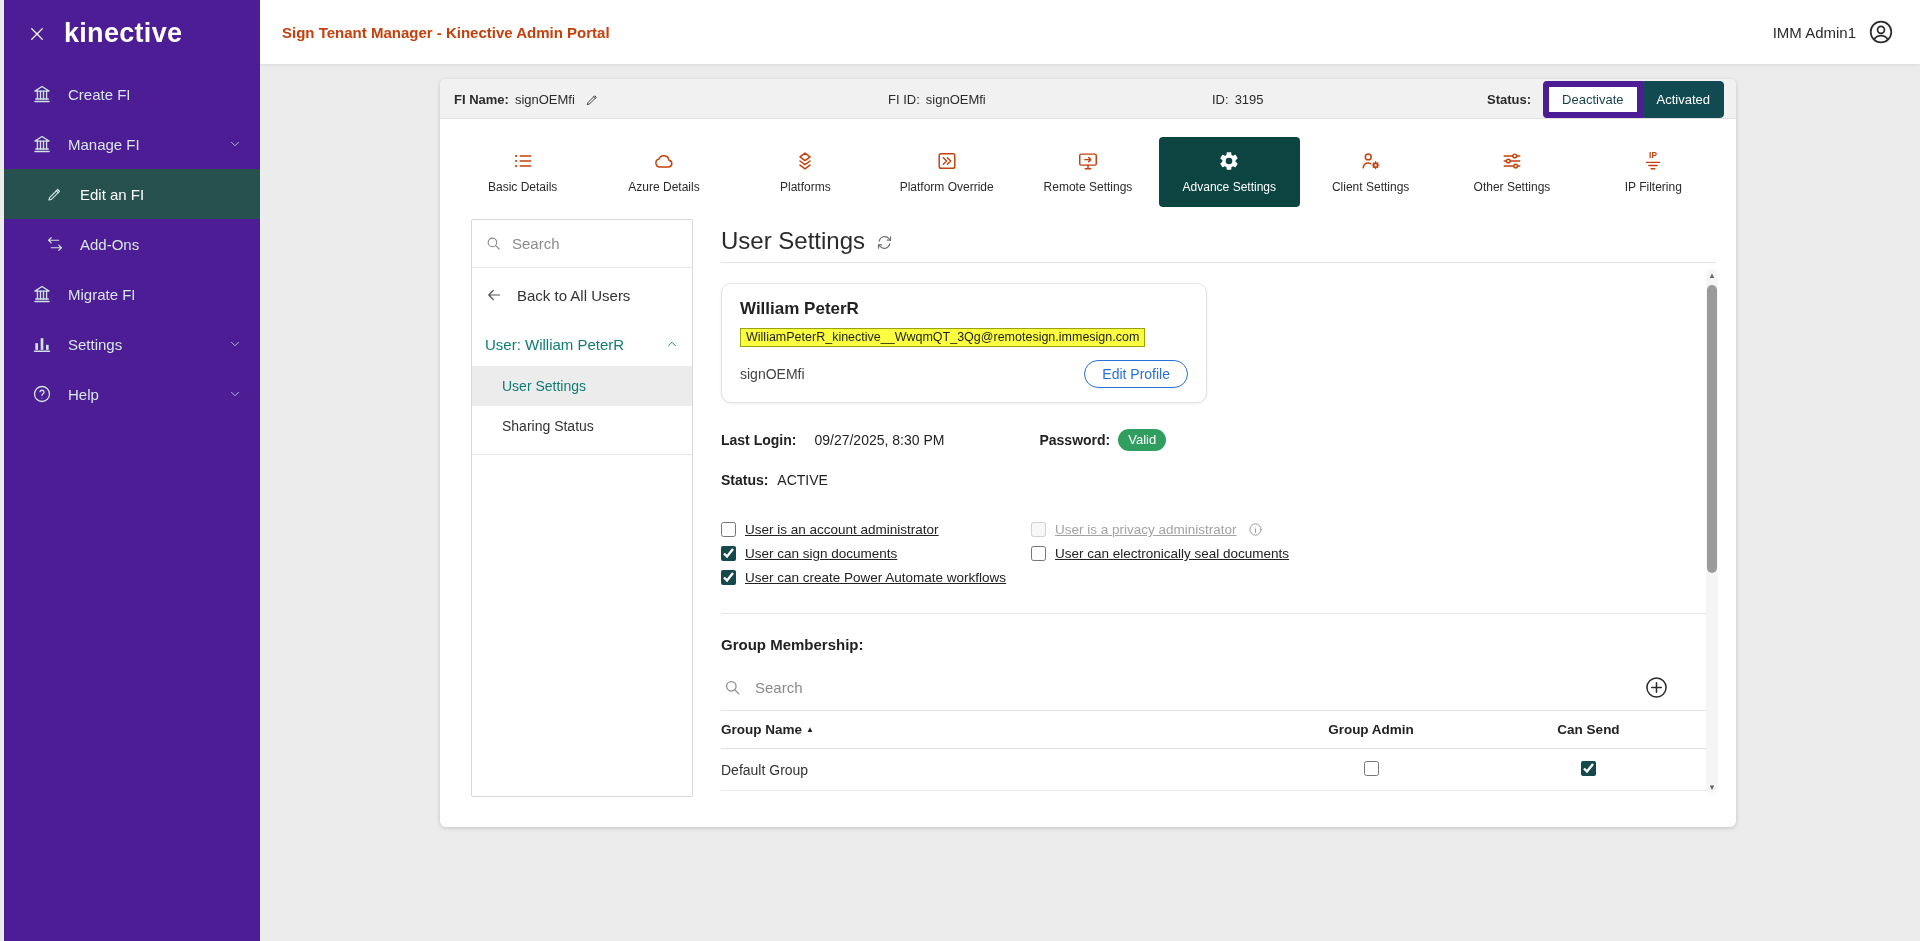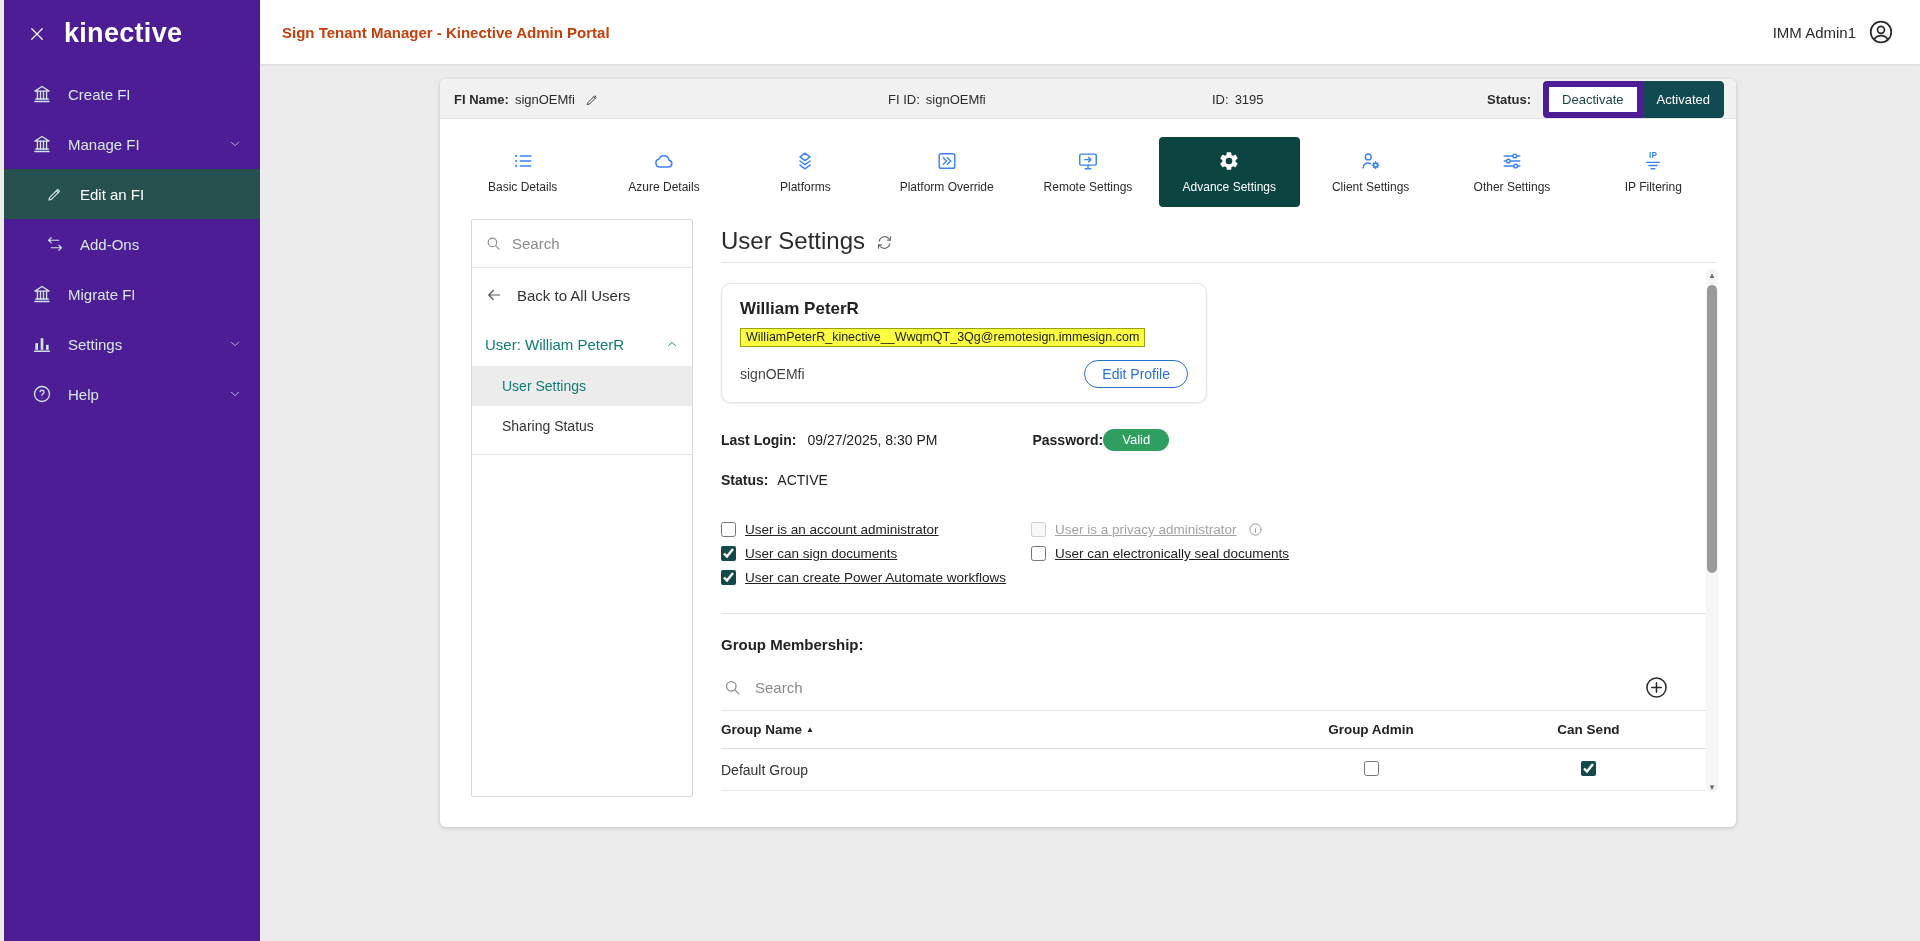--- a/index.html
+++ b/index.html
@@ -36,21 +36,21 @@
   .fi-num { left:772px; }
   .fi-status { right:12px; }
   .fi-edit { color:#444; cursor:pointer; margin-left:4px; }
   .seg { display:flex; margin-left:6px; }
   .btn-deactivate { padding:5px 13px; font-size:13px; background:#fff; color:#153f46; border:6px solid #4c1d95; border-radius:4px 0 0 4px; cursor:pointer; font-family:inherit; }
   .btn-activated { padding:5px 13px; font-size:13px; background:#114a50; color:#fff; border:1px solid #114a50; border-radius:0 4px 4px 0; cursor:pointer; font-family:inherit; }
 
   
   .tabs { display:flex; margin:18px 12px 0; }
   .tab { flex:1; height:70px; display:flex; flex-direction:column; align-items:center; justify-content:center; gap:8px; font-size:12px; color:#2b2b2b; cursor:pointer; border-radius:4px; text-align:center; }
-  .tab .icon { color:#3b82f6; }
+  .tab .icon { color:#c2410c; }
   .tab.active { background:#0b4440; color:#fff; }
   .tab.active .icon { color:#fff; }
 
   
   .card-body { display:flex; margin-top:12px; height:578px; }
   .left-panel { margin-left:31px; width:222px; border:1px solid #d9d9d9; background:#fff; border-radius:2px; }
   .lp-search { display:flex; align-items:center; gap:10px; height:48px; padding:0 13px; border-bottom:1px solid #e6e6e6; color:#8a8a8a; }
   .lp-search input { border:none; outline:none; width:150px; font-size:15px; font-family:inherit; color:#444; background:transparent; }
   .lp-search input::placeholder { color:#8a8a8a; }
   .lp-back { display:flex; align-items:center; gap:14px; height:54px; padding:0 13px; font-size:15px; color:#333; cursor:pointer; }
@@ -69,21 +69,21 @@
   .profile-card { margin-top:20px; width:486px; border:1px solid #e4e4e4; border-radius:10px; padding:15px 18px 14px; box-shadow:0 1px 3px rgba(0,0,0,.08); background:#fff; }
   .profile-name { font-size:17px; font-weight:700; color:#222; }
   .profile-email { display:inline-block; margin-top:9px; background:#fcff3f; border:1px solid #96a30b; padding:1px 5px 2px; font-size:12.5px; color:#222; }
   .profile-bottom { display:flex; align-items:center; margin-top:13px; }
   .profile-fi { font-size:14px; color:#444; }
   .edit-profile-btn { margin-left:auto; border:1px solid #2a6fd4; color:#2a6fd4; background:#fff; border-radius:16px; padding:5px 17px; font-size:14px; cursor:pointer; font-family:inherit; }
 
   .info-row { margin-top:26px; font-size:14px; color:#222; display:flex; align-items:center; }
   .b { font-weight:700; }
   .pw-group { margin-left:95px; display:flex; align-items:center; }
-  .badge-valid { background:#2f9e5f; color:#fff; font-size:13px; padding:3px 19px 4px; border-radius:11px; margin-left:0; }
+  .badge-valid { background:#2f9e5f; color:#fff; font-size:13px; padding:3px 10px 4px; border-radius:11px; margin-left:8px; }
   .status-row { margin-top:21px; font-size:14px; }
 
   .perm-grid { margin-top:34px; display:grid; grid-template-columns:310px auto; row-gap:9px; font-size:13.5px; color:#222; }
   .perm { display:flex; align-items:center; gap:9px; cursor:pointer;text-decoration:underline; }
   .perm input { width:15px; height:15px; accent-color:#15494c; cursor:pointer; }
   .perm.disabled { color:#a3a3a3; cursor:default; }
   .perm .info { color:#9a9a9a; margin-left:2px; }
 
   .hdiv { margin-top:28px; border-top:1px solid #e4e4e4; }
   .gm-title { margin-top:22px; font-size:15px; font-weight:700; color:#222; }
@@ -394,21 +394,21 @@
             <span class="profile-email">WilliamPeterR_kinective__WwqmQT_3Qg@remotesign.immesign.com</span>
           </div>
           <div class="profile-bottom">
             <span class="profile-fi">signOEMfi</span>
             <button class="edit-profile-btn">Edit Profile</button>
           </div>
         </div>
 
         <div class="info-row">
           <span class="b">Last Login:</span>
-          <span style="margin-left:11px">09/27/2025, 8:30 PM</span>
+          <span style="margin-left:18px">09/27/2025, 8:30 PM</span>
           <span class="pw-group">
             <span class="b">Password:</span>
             <span class="badge-valid">Valid</span>
           </span>
         </div>
 
         <div class="status-row">
           <span class="b">Status:</span>
           <span style="margin-left:5px">ACTIVE</span>
         </div>

